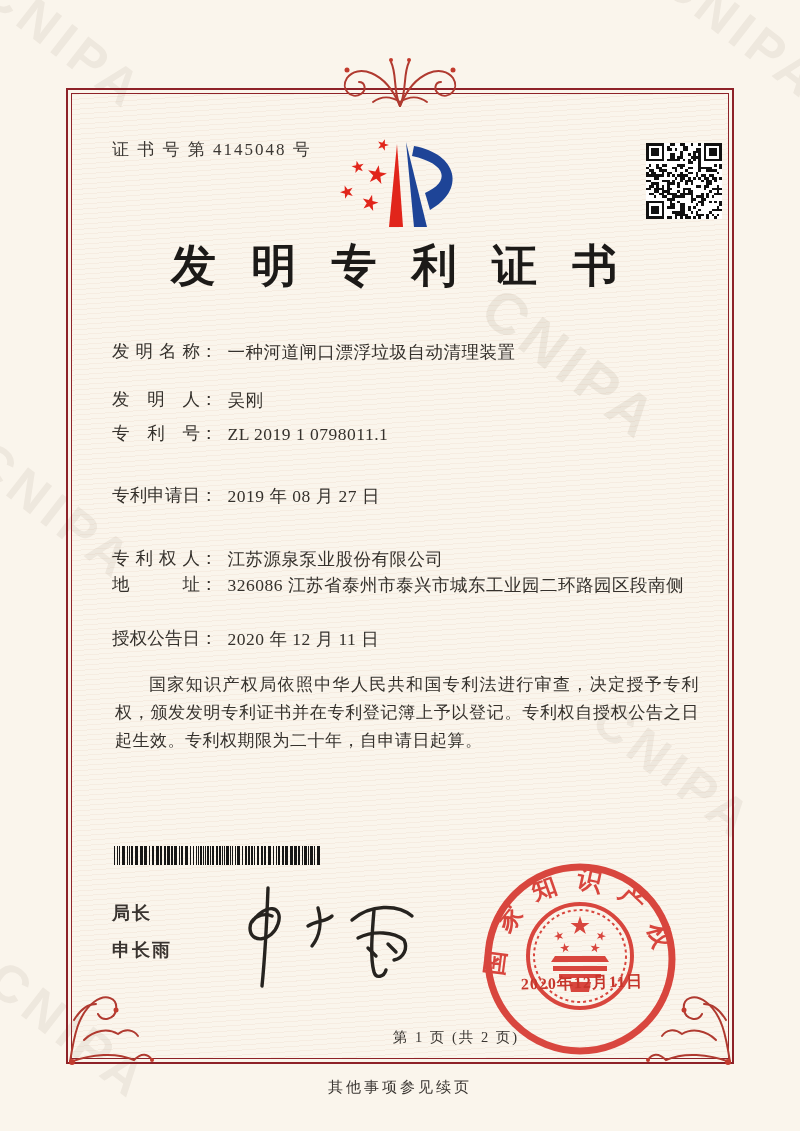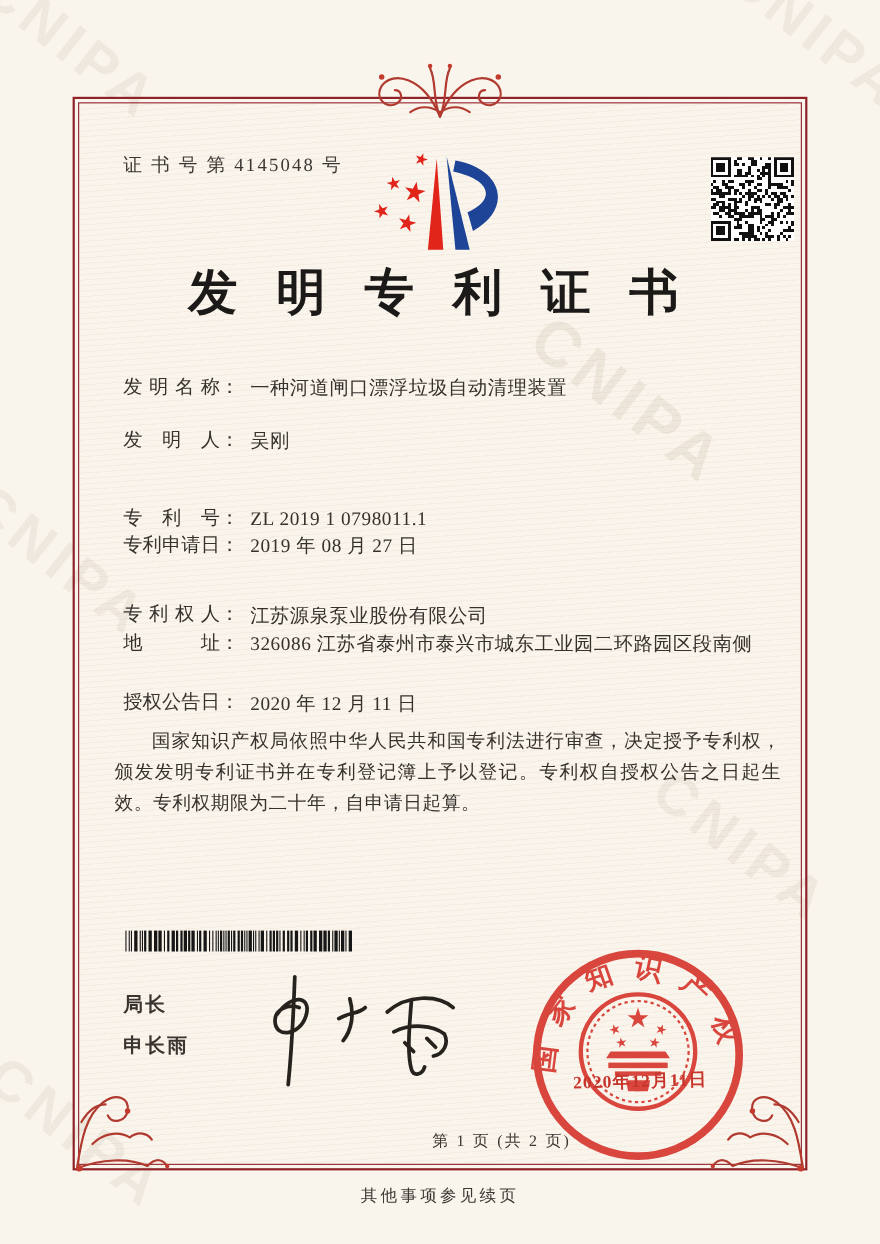--- a/index.html
+++ b/index.html
@@ -49,21 +49,21 @@
   .fvalue{
     display:inline-block;max-width:462px;vertical-align:top;
     white-space:normal;line-height:26px;letter-spacing:0.5px;
   }
   .fpair2{position:absolute;left:338px;top:0;}
   
   .paras{
     position:absolute;left:100px;top:656px;width:614px;
     font-size:17px;line-height:28px;text-align:justify;color:#35312c;
   }
-  .paras p{margin:4px;text-indent:2em;letter-spacing:0.5px;}
+  .paras p{margin:15px;text-indent:2em;letter-spacing:0.5px;}
   
   .barcode{
     position:absolute;left:114px;top:846px;width:210px;height:19px;
     display:flex;align-items:stretch;
   }
   .barcode .bar{height:100%;}
   
   .issuer-title,.issuer-name{
     position:absolute;left:112px;
     font-family:"Liberation Sans","DejaVu Sans",sans-serif;
@@ -555,21 +555,21 @@
   </svg>
 
 <div class="title">发 明 专 利 证 书</div>
 
 <div class="frow" style="top:339px;">
   <span class="flabel">发明名称</span><span class="colon">：</span><span class="fvalue">一种河道闸口漂浮垃圾自动清理装置</span>
 </div>
 <div class="frow" style="top:387px;">
   <span class="flabel">发明人</span><span class="colon">：</span><span class="fvalue">吴刚</span>
 </div>
-<div class="frow" style="top:458px;">
+<div class="frow" style="top:421px;">
   <span class="flabel">专利号</span><span class="colon">：</span><span class="fvalue">ZL 2019 1 0798011.1</span>
 </div>
 <div class="frow" style="top:483px;">
   <span class="flabel">专利申请日</span><span class="colon">：</span><span class="fvalue">2019 年 08 月 27 日</span>
 </div>
 <div class="frow" style="top:546px;">
   <span class="flabel">专利权人</span><span class="colon">：</span><span class="fvalue">江苏源泉泵业股份有限公司</span>
 </div>
 <div class="frow" style="top:572px;">
   <span class="flabel">地址</span><span class="colon">：</span><span class="fvalue">326086 江苏省泰州市泰兴市城东工业园二环路园区段南侧</span>

